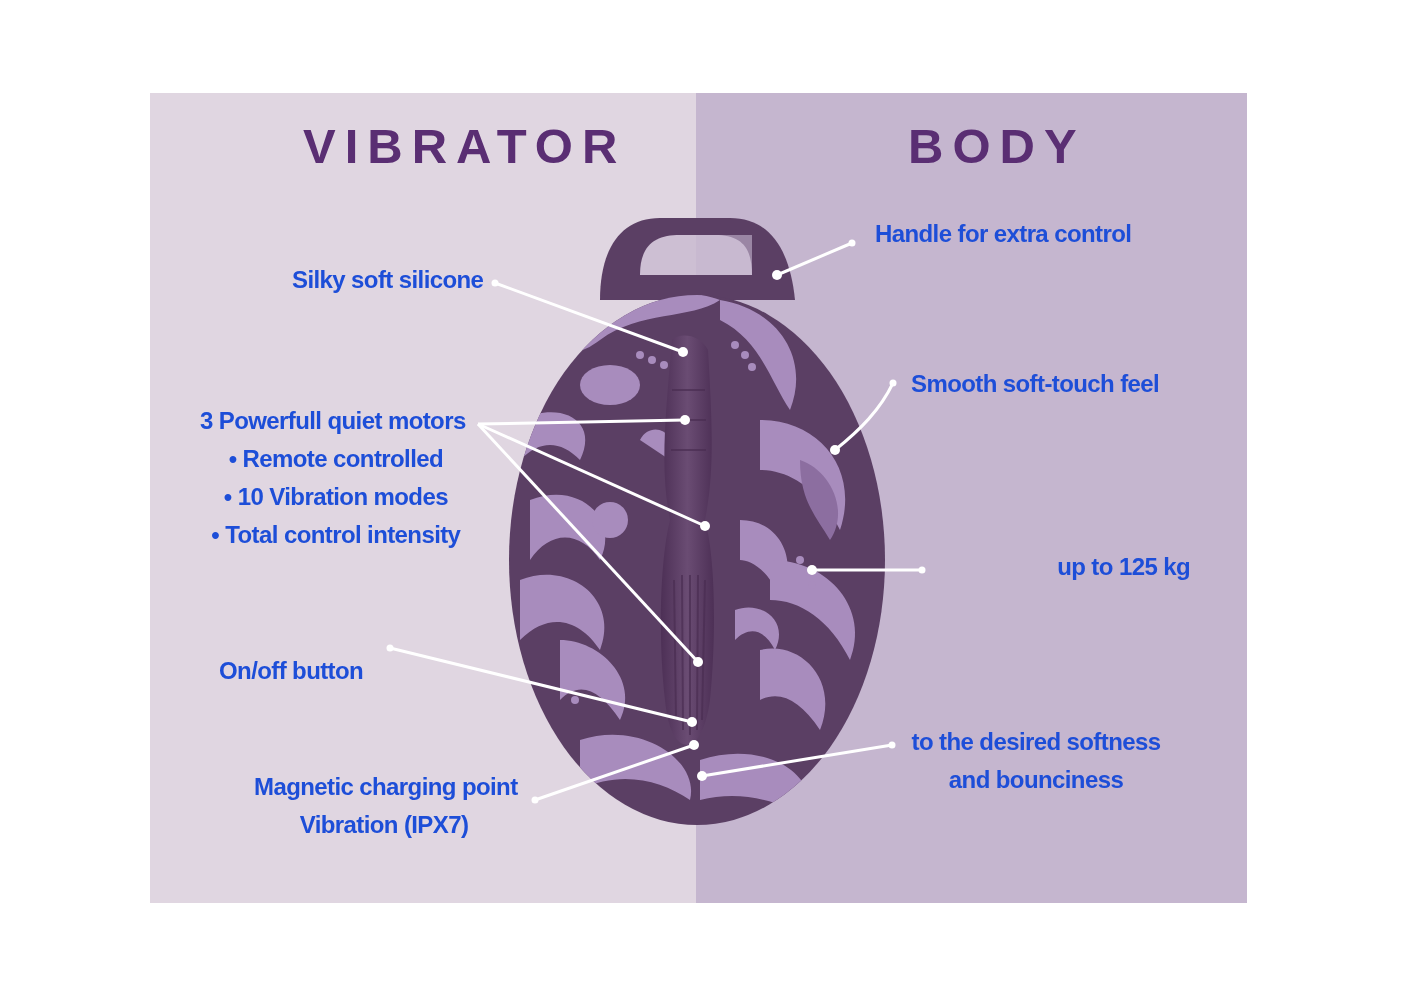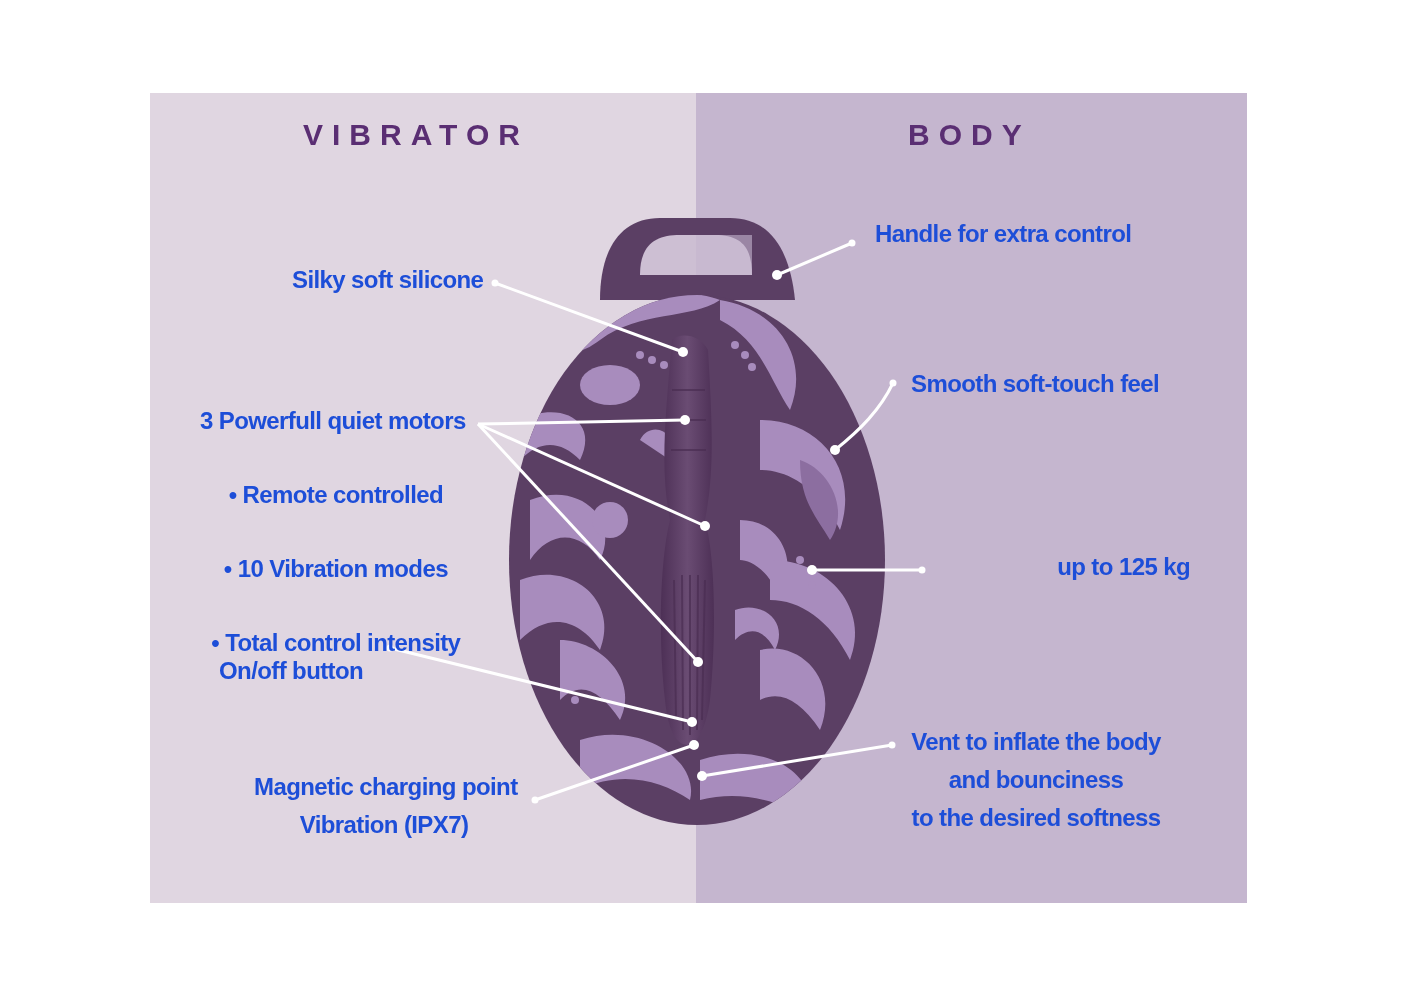--- a/index.html
+++ b/index.html
@@ -23,21 +23,21 @@
     .panel-right {
       position: absolute;
       left: 696px; top: 93px;
       width: 551px; height: 810px;
       background: #c5b6cf;
     }
     .section-title {
       position: absolute;
       top: 118px;
       font-weight: bold;
-      font-size: 30px;
+      font-size: 49px;
       letter-spacing: 9px;
       color: #5a2e73;
       white-space: nowrap;
     }
     .title-left { left: 303px; }
     .title-right { left: 908px; }
     svg.art {
       position: absolute;
       left: 0; top: 0;
       width: 1414px; height: 1000px;
@@ -48,21 +48,21 @@
       font-size: 24px;
       line-height: 38px;
       color: #1d4ed8;
       white-space: nowrap;
       letter-spacing: -0.6px;
     }
     .label .line { display: block; }
     .right-align { text-align: right; }
     .center-align { text-align: center; }
     .bullet-list { list-style: none; margin: 0; padding: 0; }
-    .bullet-list li { display: block; padding-left: 0; margin-top: 36px; }
+    .bullet-list li { display: block; padding-left: 0; }
     .bullet-list li .dot { display: inline-block; width: 20px; }
   </style>
 </head>
 <body>
 
 <div class="panel-left"></div>
 <div class="panel-right"></div>
 
 <div class="section-title title-left">VIBRATOR</div>
 <div class="section-title title-right">BODY</div>
@@ -195,16 +195,15 @@
 
 <div class="label" style="left:911px; top:365px;">
   <span class="line">Smooth soft-touch feel</span>
 </div>
 
 <div class="label right-align" style="left:930px; top:548px; width:260px;">
   <span class="line">up to 125 kg</span>
 </div>
 
 <div class="label center-align" style="left:896px; top:723px; width:280px;">
-  <span class="line">Vent to inflate the body</span>
+  <span class="line">to the desired softness</span>
   <span class="line">and bounciness</span>
-  <span class="line">to the desired softness</span>
 </div>
 
 </body></html>

